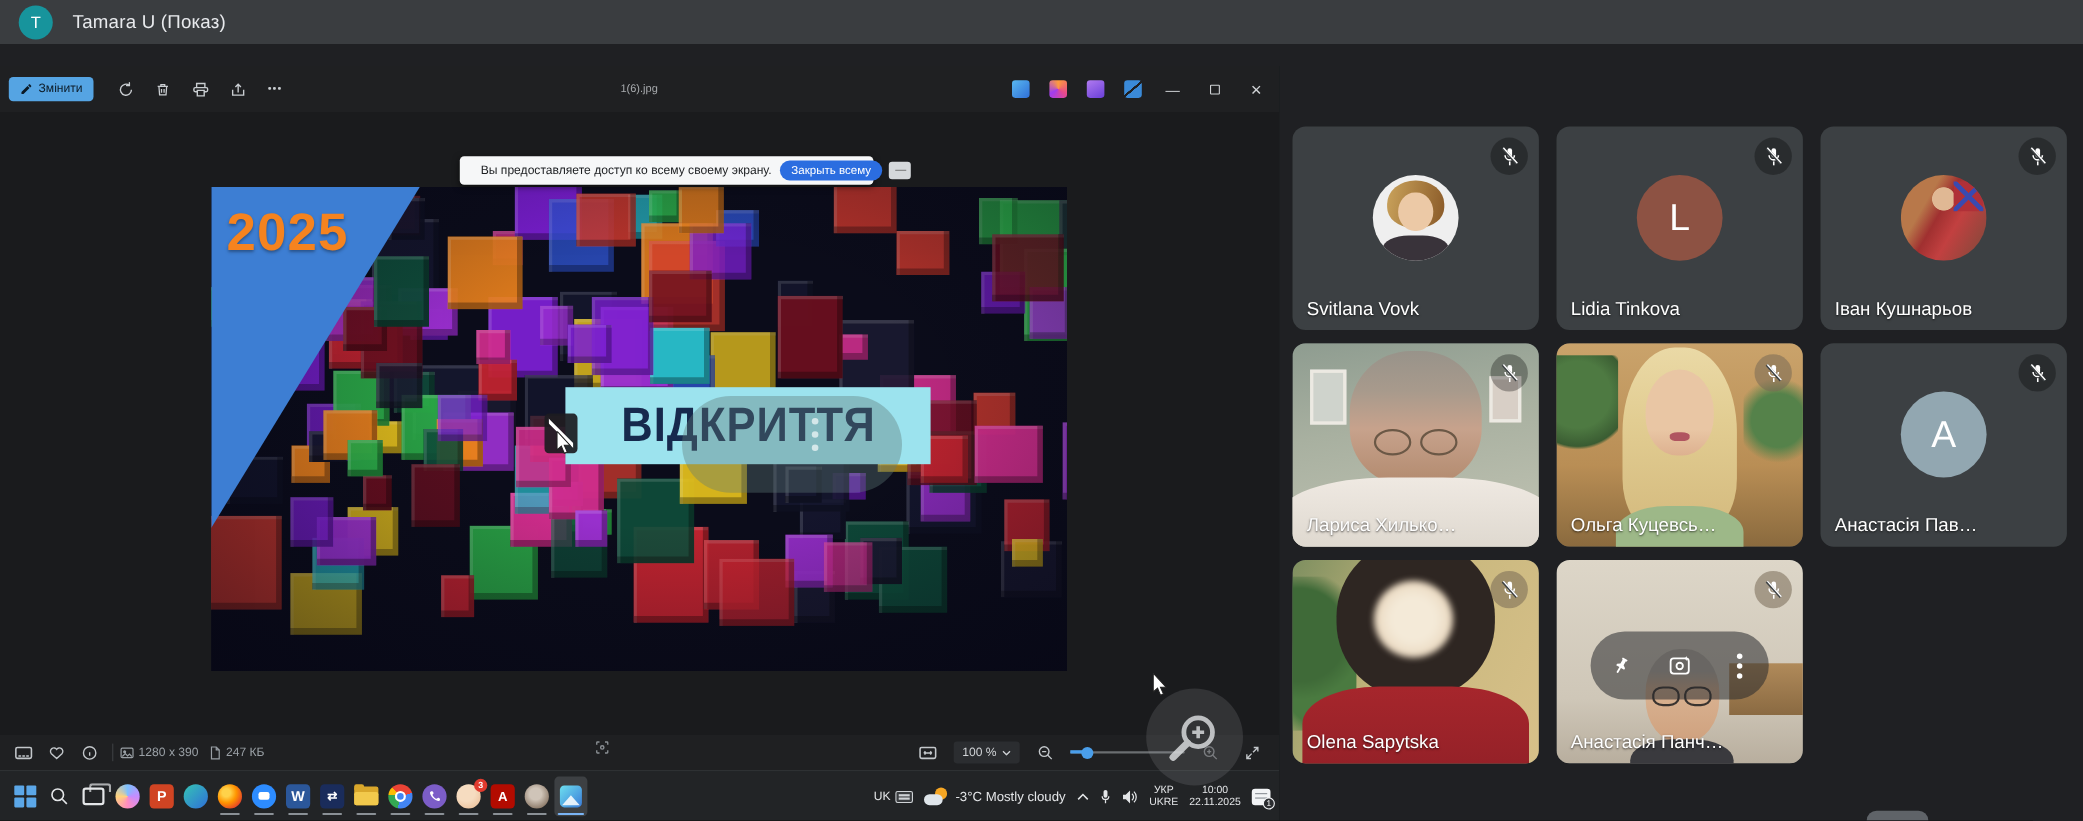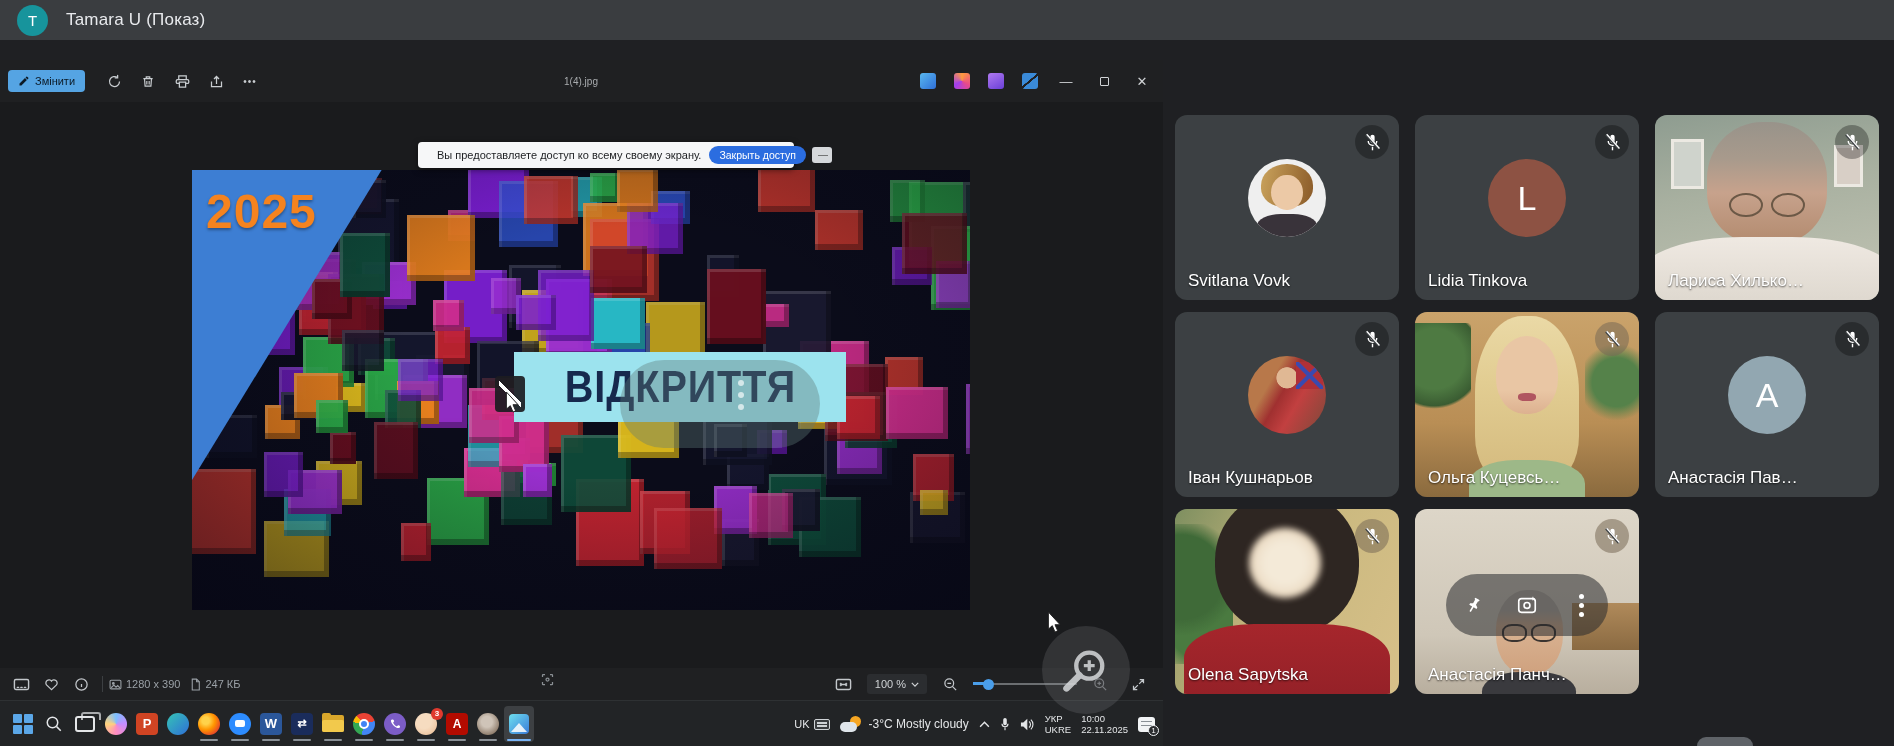--- a/index.html
+++ b/index.html
@@ -91,21 +91,21 @@
   .badge-red{position:absolute;right:-2px;top:2px;min-width:12px;height:12px;border-radius:6px;background:#e03a2e;color:#fff;font-size:8px;display:flex;align-items:center;justify-content:center;padding:0 2px;font-weight:700;}
   .photos-ic{position:relative;width:20px;height:20px;border-radius:4px;background:linear-gradient(135deg,#6ee0f0,#3a7bd8);overflow:hidden;}
   .photos-ic:after{content:"";position:absolute;left:2px;bottom:2px;border-left:8px solid transparent;border-right:8px solid transparent;border-bottom:9px solid rgba(255,255,255,.85);}
   .tray{position:absolute;right:8px;top:0;height:46px;display:flex;align-items:center;gap:10px;color:#e4e6e8;}
   .tray .kb{width:16px;height:11px;border:1px solid #cfd3d6;border-radius:2px;background:linear-gradient(#3a3d40,#3a3d40);position:relative;}
   .tray .kb:after{content:"";position:absolute;left:2px;top:2px;width:10px;height:2px;background:#cfd3d6;box-shadow:0 3px 0 #cfd3d6;}
   .weather{display:flex;align-items:center;gap:7px;font-size:12px;}
   .wicon{position:relative;width:22px;height:16px;}
   .wicon .sun{position:absolute;right:1px;top:0;width:11px;height:11px;border-radius:50%;background:#f6a623;}
   .wicon .cl{position:absolute;left:0;bottom:0;width:17px;height:10px;border-radius:6px;background:#dfe5ea;}
-  .two-line{display:flex;flex-direction:column;font-size:9.5px;line-height:11px;}
+  .two-line{display:flex;flex-direction:column;align-items:center;font-size:9.5px;line-height:11px;}
   .notif-tray{position:relative;width:17px;height:15px;background:#f2f4f6;border-radius:3px;}
   .notif-tray i{position:absolute;left:3px;top:4px;width:11px;height:1.6px;background:#8a9096;box-shadow:0 4px 0 #8a9096;}
   .notif-tray b{position:absolute;right:-4px;bottom:-4px;width:11px;height:11px;border-radius:50%;background:#2b2d30;color:#fff;font-size:7.5px;font-weight:400;display:flex;align-items:center;justify-content:center;border:1px solid #f2f4f6;}
 
   
   .pgrid{position:absolute;left:1175px;top:115px;display:grid;grid-template-columns:repeat(3,224px);grid-auto-rows:185px;gap:12px 16px;}
   .tile{position:relative;background:#3c4043;border-radius:12px;overflow:hidden;}
   .pname{position:absolute;left:13px;bottom:9px;color:#fff;font-size:17px;font-weight:500;text-shadow:0 1px 2px rgba(0,0,0,.7);z-index:6;white-space:nowrap;}
   .micoff{position:absolute;right:10px;top:10px;width:34px;height:34px;border-radius:50%;display:flex;align-items:center;justify-content:center;z-index:6;}
   .micoff.dark{background:rgba(0,0,0,.30);}
@@ -192,21 +192,21 @@
         <svg width="15" height="15" viewBox="0 0 24 24" fill="none" stroke="#c9cdd1" stroke-width="2">
             <path d="M6 9V3h12v6M6 15H4a2 2 0 0 1-2-2v-2a2 2 0 0 1 2-2h16a2 2 0 0 1 2 2v2a2 2 0 0 1-2 2h-2M7 13h10v8H7z"></path>
           </svg>
       </button>
       <button class="tb-sm">
         <svg width="15" height="15" viewBox="0 0 24 24" fill="none" stroke="#c9cdd1" stroke-width="2">
             <path d="M4 12v8h16v-8M12 16V4M8 8l4-4 4 4"></path>
           </svg>
       </button>
       <button class="tb-sm" style="font-size:10px;letter-spacing:1px;">•••</button>
-      <div class="fname">1(4).jpg</div>
+      <div class="fname">1(6).jpg</div>
       <div class="vt-right">
         <div class="appico">
             <span class="sq ph-sq"></span>
           </div>
         <div class="appico">
             <span class="sq dz-sq"></span>
           </div>
         <div class="appico">
             <span class="sq cc-sq"></span>
           </div>
@@ -221,21 +221,21 @@
       </div>
     </div>
 
     <div class="notif">
       <span class="grip"></span>
       <svg width="13" height="13" viewBox="0 0 24 24" fill="none" stroke="#444" stroke-width="2">
           <rect x="3" y="4" width="18" height="14" rx="2"></rect>
           <path d="M12 14V8M9.5 10.5 12 8l2.5 2.5"></path>
         </svg>
       <span class="notif-msg">Вы предоставляете доступ ко всему своему экрану.</span>
-      <button class="notif-btn">Закрыть доступ</button>
+      <button class="notif-btn">Закрыть всему</button>
       <button class="notif-min">—</button>
     </div>
 
     <div class="slide">
       <div class="mosaic" id="mosaic">
           <span class="cube" style="left: 224px; top: 185px; width: 53px; height: 69px; background: rgb(26, 26, 48); opacity: 0.882301;"></span>
           <span class="cube" style="left: 717px; top: 12px; width: 66px; height: 85px; background: rgb(45, 179, 74); opacity: 0.798339;"></span>
           <span class="cube" style="left: 32px; top: 127px; width: 71px; height: 58px; background: rgb(122, 31, 208); opacity: 0.918421;"></span>
           <span class="cube" style="left: 632px; top: 259px; width: 68px; height: 56px; background: rgb(21, 23, 46); opacity: 0.87399;"></span>
           <span class="cube" style="left: 698px; top: 10px; width: 35px; height: 42px; background: rgb(45, 179, 74); opacity: 0.756801;"></span>
@@ -615,44 +615,44 @@
           <svg width="17" height="19" viewBox="0 0 24 26" fill="#fff">
             <rect x="9" y="2" width="6" height="12" rx="3"></rect>
             <path d="M5 11a7 7 0 0 0 14 0h-2a5 5 0 0 1-10 0H5z"></path>
             <rect x="11" y="19" width="2" height="5"></rect>
             <path d="M3 2 21 22" stroke="#3c4043" stroke-width="3.6"></path>
             <path d="M3.8 1.4 21.8 21.4" stroke="#fff" stroke-width="1.8"></path>
           </svg>
         </div>
       </div>
       <div class="tile">
+        <div class="circ pa-iv">
+          <span class="flag"></span>
+        </div>
+        <div class="pname">Іван Кушнарьов</div>
+        <div class="micoff dark">
+          <svg width="17" height="19" viewBox="0 0 24 26" fill="#fff">
+            <rect x="9" y="2" width="6" height="12" rx="3"></rect>
+            <path d="M5 11a7 7 0 0 0 14 0h-2a5 5 0 0 1-10 0H5z"></path>
+            <rect x="11" y="19" width="2" height="5"></rect>
+            <path d="M3 2 21 22" stroke="#3c4043" stroke-width="3.6"></path>
+            <path d="M3.8 1.4 21.8 21.4" stroke="#fff" stroke-width="1.8"></path>
+          </svg>
+        </div>
+      </div>
+      <div class="tile">
         <div class="sc bg-larysa">
           <i class="f1"></i>
           <i class="f2"></i>
           <i class="hl"></i>
           <i class="gl1"></i>
           <i class="gl2"></i>
           <i class="bl"></i>
         </div>
         <div class="pname">Лариса Хилько…</div>
-        <div class="micoff dark">
-          <svg width="17" height="19" viewBox="0 0 24 26" fill="#fff">
-            <rect x="9" y="2" width="6" height="12" rx="3"></rect>
-            <path d="M5 11a7 7 0 0 0 14 0h-2a5 5 0 0 1-10 0H5z"></path>
-            <rect x="11" y="19" width="2" height="5"></rect>
-            <path d="M3 2 21 22" stroke="#3c4043" stroke-width="3.6"></path>
-            <path d="M3.8 1.4 21.8 21.4" stroke="#fff" stroke-width="1.8"></path>
-          </svg>
-        </div>
-      </div>
-      <div class="tile">
-        <div class="circ pa-iv">
-          <span class="flag"></span>
-        </div>
-        <div class="pname">Іван Кушнарьов</div>
         <div class="micoff dark">
           <svg width="17" height="19" viewBox="0 0 24 26" fill="#fff">
             <rect x="9" y="2" width="6" height="12" rx="3"></rect>
             <path d="M5 11a7 7 0 0 0 14 0h-2a5 5 0 0 1-10 0H5z"></path>
             <rect x="11" y="19" width="2" height="5"></rect>
             <path d="M3 2 21 22" stroke="#3c4043" stroke-width="3.6"></path>
             <path d="M3.8 1.4 21.8 21.4" stroke="#fff" stroke-width="1.8"></path>
           </svg>
         </div>
       </div>

